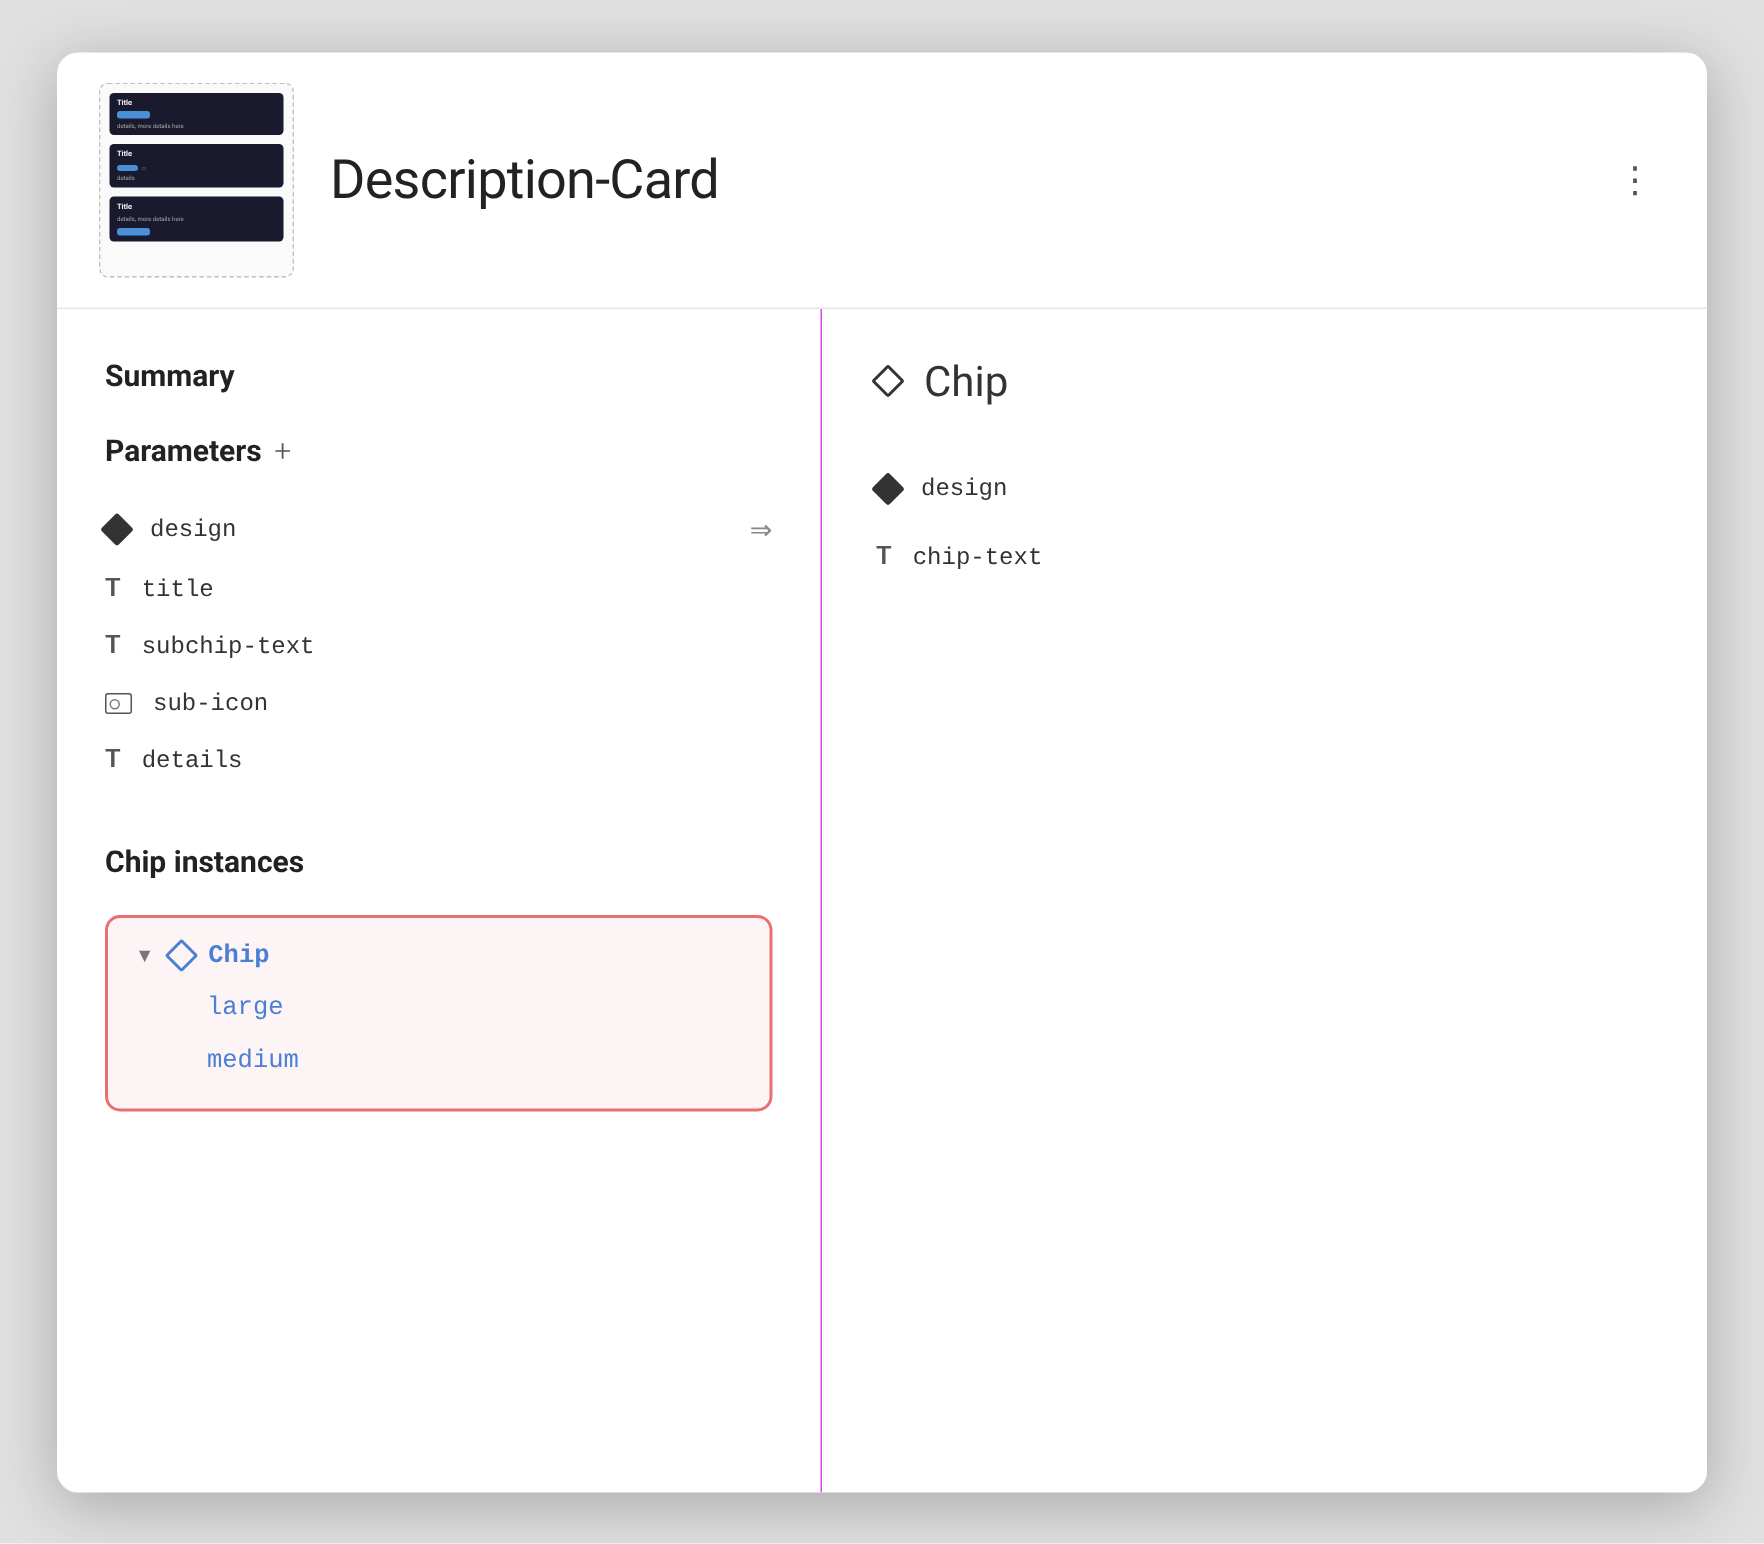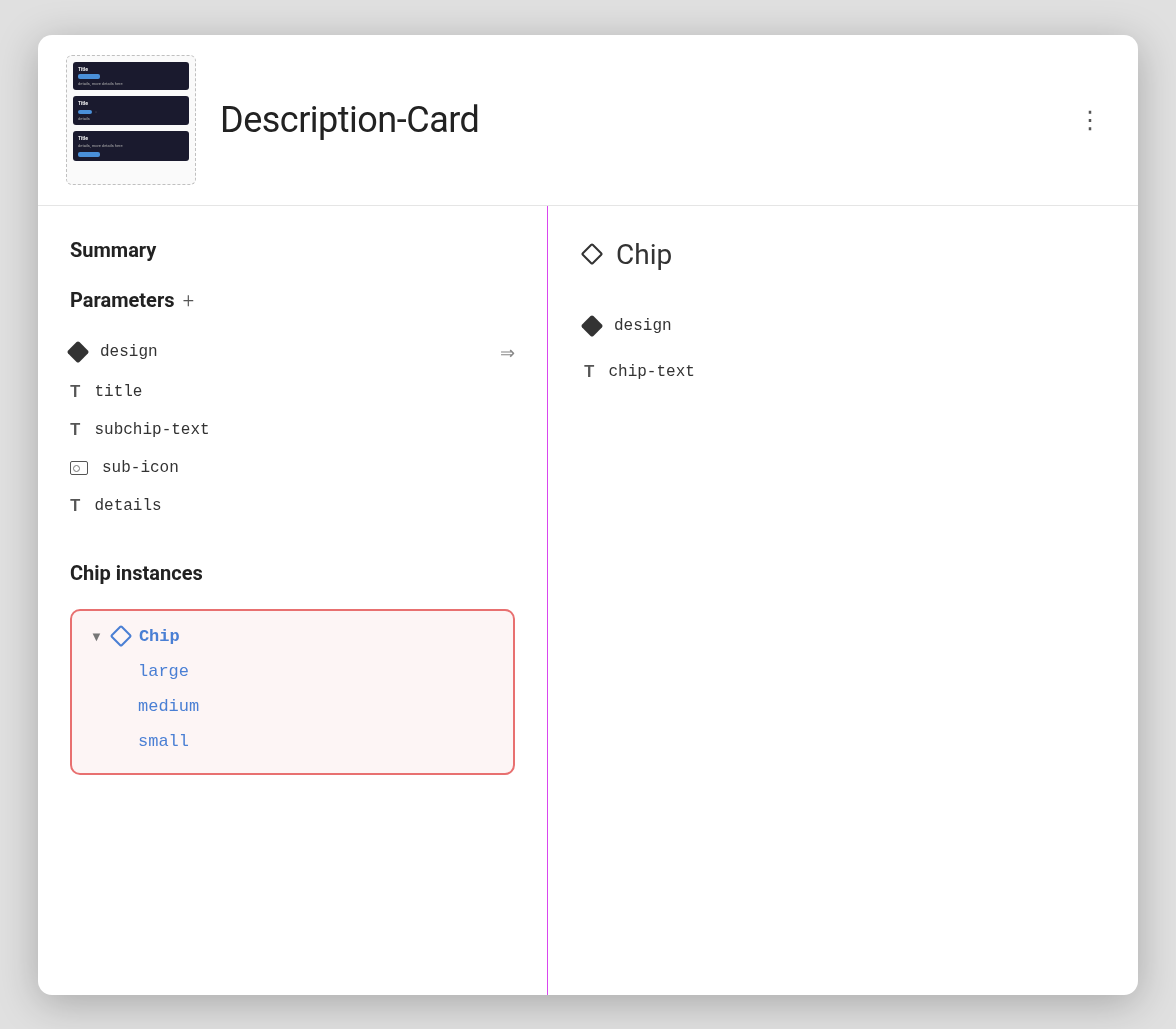--- a/index.html
+++ b/index.html
@@ -391,21 +391,20 @@
         <div class="section-heading">Chip instances</div>
         <div class="relay-box">
           <div class="relay-item-header">
             <span class="chevron-down">▼</span>
             <div class="icon-diamond-outline-blue"></div>
             <span class="relay-item-label">Chip</span>
           </div>
           <div class="relay-sub-items">
             <div class="relay-sub-item">large</div>
             <div class="relay-sub-item">medium</div>
-            <div class="relay-sub-item">small</div>
           </div>
         </div>
       </div>
 
     </div>
 
     <div class="right-panel">
 
       <div class="right-panel-title">
         <div class="icon-diamond-outline"></div>

